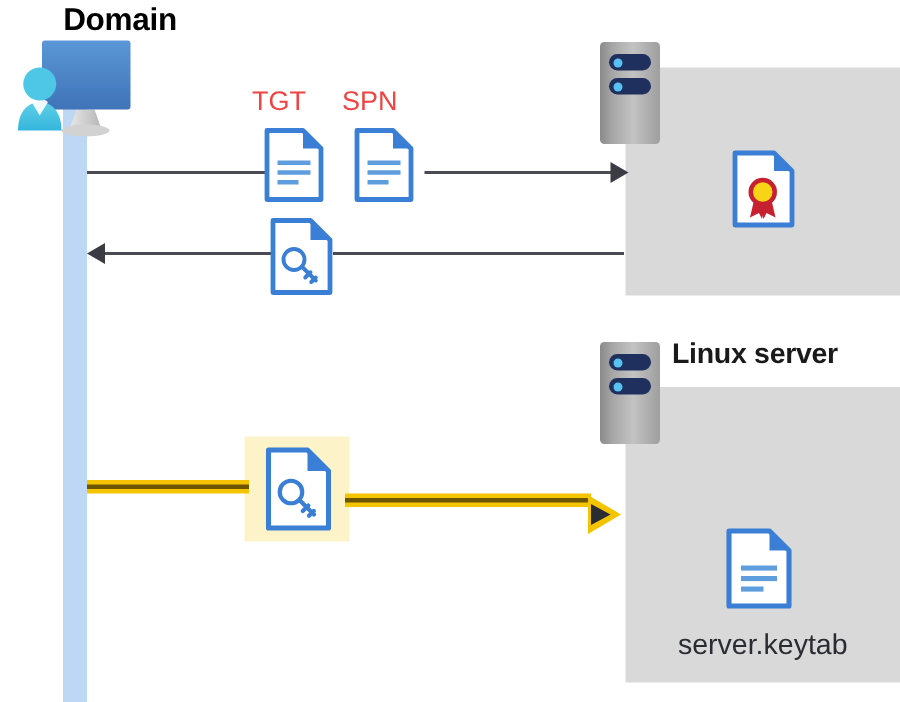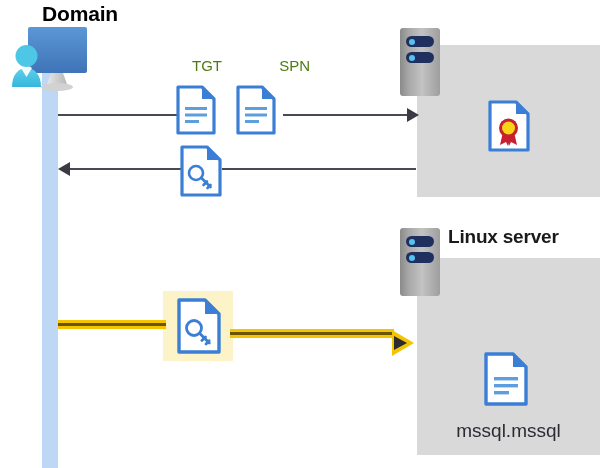--- a/index.html
+++ b/index.html
@@ -152,23 +152,23 @@
     border-left: 13px solid #2b2b33;
   }
   .yhighlight {
     left: 163px; top: 291px;
     width: 70px; height: 70px;
     background: #fdf3c8;
   }
 
   
   .doclabel {
-    font-size: 15px;
-    color: #4d7c0f;
-    text-align: right;
+    font-size: 18px;
+    color: #ef4444;
+    text-align: left;
     width: 54px;
   }
 
   
   .filename {
     left: 417px;
     top: 420px;
     width: 183px;
     text-align: center;
     font-size: 19px;
@@ -250,28 +250,28 @@
   <div class="abs icon-wrap" style="left:484px; top:352px;">
     <svg width="44" height="54" viewBox="0 0 44 54" xmlns="http://www.w3.org/2000/svg">
       <path d="M2 2 h27 l13 13 v37 h-40 z" fill="#ffffff" stroke="#3a7fd5" stroke-width="3.4" stroke-linejoin="round"></path>
       <path d="M29 2 l13 13 h-13 z" fill="#3a7fd5"></path>
       <rect x="10" y="25" width="24" height="3.4" fill="#5e9ede"></rect>
       <rect x="10" y="32" width="24" height="3.4" fill="#5e9ede"></rect>
       <rect x="10" y="39" width="15" height="3.4" fill="#5e9ede"></rect>
     </svg>
   </div>
 
-  <div class="abs filename">mssql.mssql</div>
+  <div class="abs filename">server.keytab</div>
 
   <div class="abs aline" style="left:58px; top:114px; width:125px;"></div>
   <div class="abs aline" style="left:283px; top:114px; width:130px;"></div>
   <div class="abs arrowhead-right" style="left:407px; top:108px;"></div>
 
   <div class="abs doclabel" style="left:168px; top:57px;">TGT</div>
-  <div class="abs doclabel" style="left:228px; top:57px;margin-left:28px;">SPN</div>
+  <div class="abs doclabel" style="left:228px; top:57px;">SPN</div>
 
   <div class="abs icon-wrap" style="left:176px; top:85px;">
     <svg width="40" height="50" viewBox="0 0 40 50" xmlns="http://www.w3.org/2000/svg">
       <path d="M2 2 h24 l12 12 v34 h-36 z" fill="#ffffff" stroke="#3a7fd5" stroke-width="3.2" stroke-linejoin="round"></path>
       <path d="M26 2 l12 12 h-12 z" fill="#3a7fd5"></path>
       <rect x="9" y="22" width="22" height="3" fill="#5e9ede"></rect>
       <rect x="9" y="28.5" width="22" height="3" fill="#5e9ede"></rect>
       <rect x="9" y="35" width="14" height="3" fill="#5e9ede"></rect>
     </svg>
   </div>

